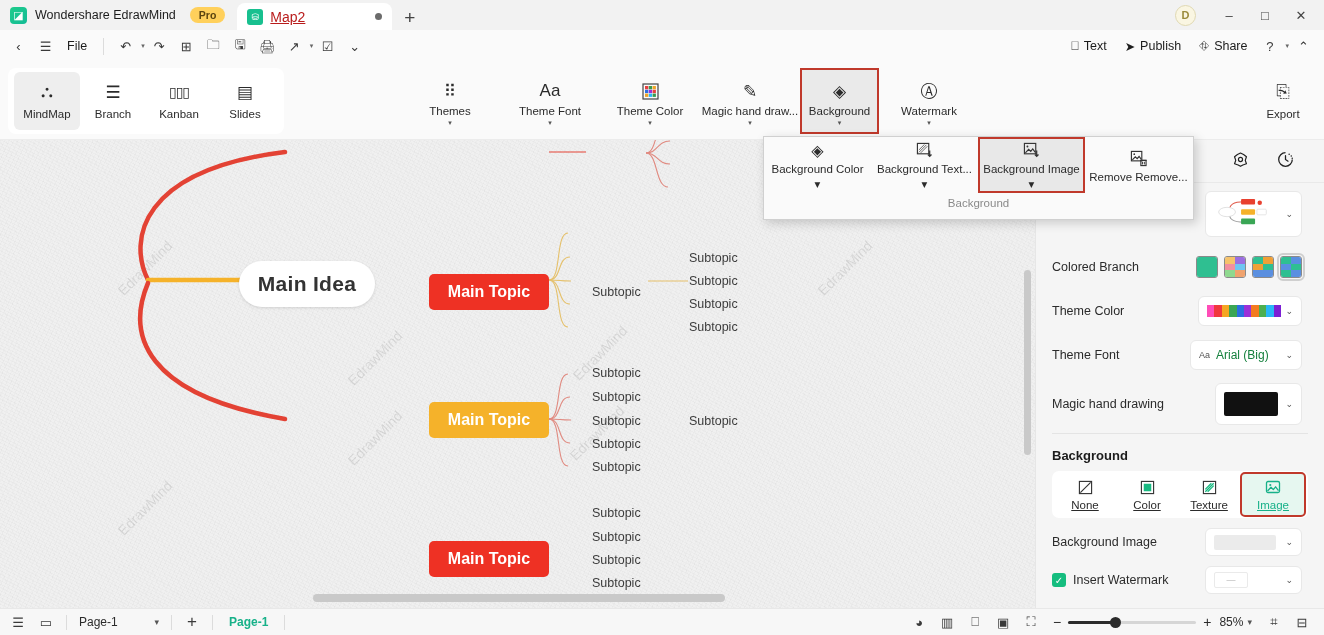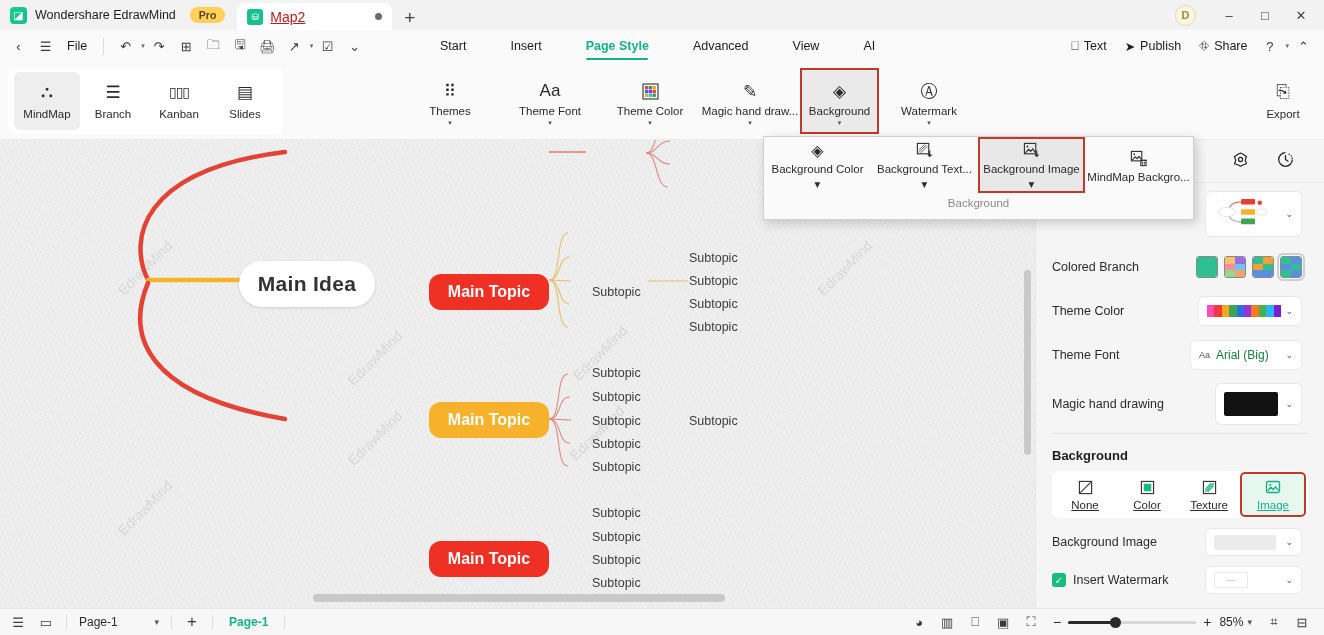--- a/index.html
+++ b/index.html
@@ -179,21 +179,21 @@
   .node {
     position: absolute; display: flex; align-items: center;
     justify-content: center; white-space: nowrap;
   }
   .node-center {
     background: #fff; border-radius: 26px; color: #333;
     font-size: 21px; font-weight: bold; letter-spacing: .3px;
     box-shadow: 0 1px 3px rgba(0,0,0,.12);
   }
   .node-main {
-    color: #fff; font-size: 16px; font-weight: bold; border-radius: 12px;
+    color: #fff; font-size: 16px; font-weight: bold; border-radius: 5px;
   }
   .node-main.red { background: #ee3124; }
   .node-main.yellow { background: #f5b22a; }
   .node-sub {
     color: #3c3c3c; font-size: 12.5px; background: transparent;
     justify-content: flex-start;
   }
 
   .vscroll {
     position: absolute; right: 4px; top: 130px; width: 7px; height: 185px;
@@ -351,28 +351,20 @@
     <span class="mb-icon">⊞</span>
     <span class="mb-icon">🗀</span>
     <span class="mb-icon">🖫</span>
     <span class="mb-icon">🖨</span>
     <span class="mb-icon">↗</span>
     <span class="caret">▾</span>
     <span class="mb-icon">☑</span>
     <span class="mb-icon">⌄</span>
   </div>
 
-  <div class="ribbon-tabs">
-    <span class="rtab">Start</span>
-    <span class="rtab">Insert</span>
-    <span class="rtab active">Page Style</span>
-    <span class="rtab">Advanced</span>
-    <span class="rtab">View</span>
-    <span class="rtab">AI</span>
-  </div>
 
   <div class="mb-right">
     <span class="mb-act">
       <span>⎕</span>
       <span>Text</span>
     </span>
     <span class="mb-act">
       <span>➤</span>
       <span>Publish</span>
     </span>
@@ -740,21 +732,21 @@
         <svg width="17" height="17" viewBox="0 0 18 18">
             <rect x="1.5" y="1.5" width="11" height="10" fill="none" stroke="#333" stroke-width="1.2"></rect>
             <circle cx="4.5" cy="4.4" r=".9" fill="#333"></circle>
             <path d="M2.5 10.5 L5.6 7.2 L7.6 9.2 L9.6 6.9 L12 10" fill="none" stroke="#333" stroke-width="1.2"></path>
             <rect x="11.5" y="11" width="5.5" height="5.5" fill="none" stroke="#333" stroke-width="1.2"></rect>
             <line x1="11" y1="11" x2="17.5" y2="11" stroke="#333" stroke-width="1.3"></line>
             <line x1="13.2" y1="12.5" x2="13.2" y2="15.3" stroke="#333" stroke-width="1"></line>
             <line x1="15.2" y1="12.5" x2="15.2" y2="15.3" stroke="#333" stroke-width="1"></line>
           </svg>
       </span>
-      <span>MindMap Backgro...</span>
+      <span>Remove Remove...</span>
     </div>
   </div>
   <div class="bgp-caption">Background</div>
 </div>
 
 <div class="statusbar">
   <span class="sbar-ico" style="margin-left:4px;">☰</span>
   <span class="sbar-ico">▭</span>
   <span class="sbar-sep"></span>
   <span class="page-sel">

